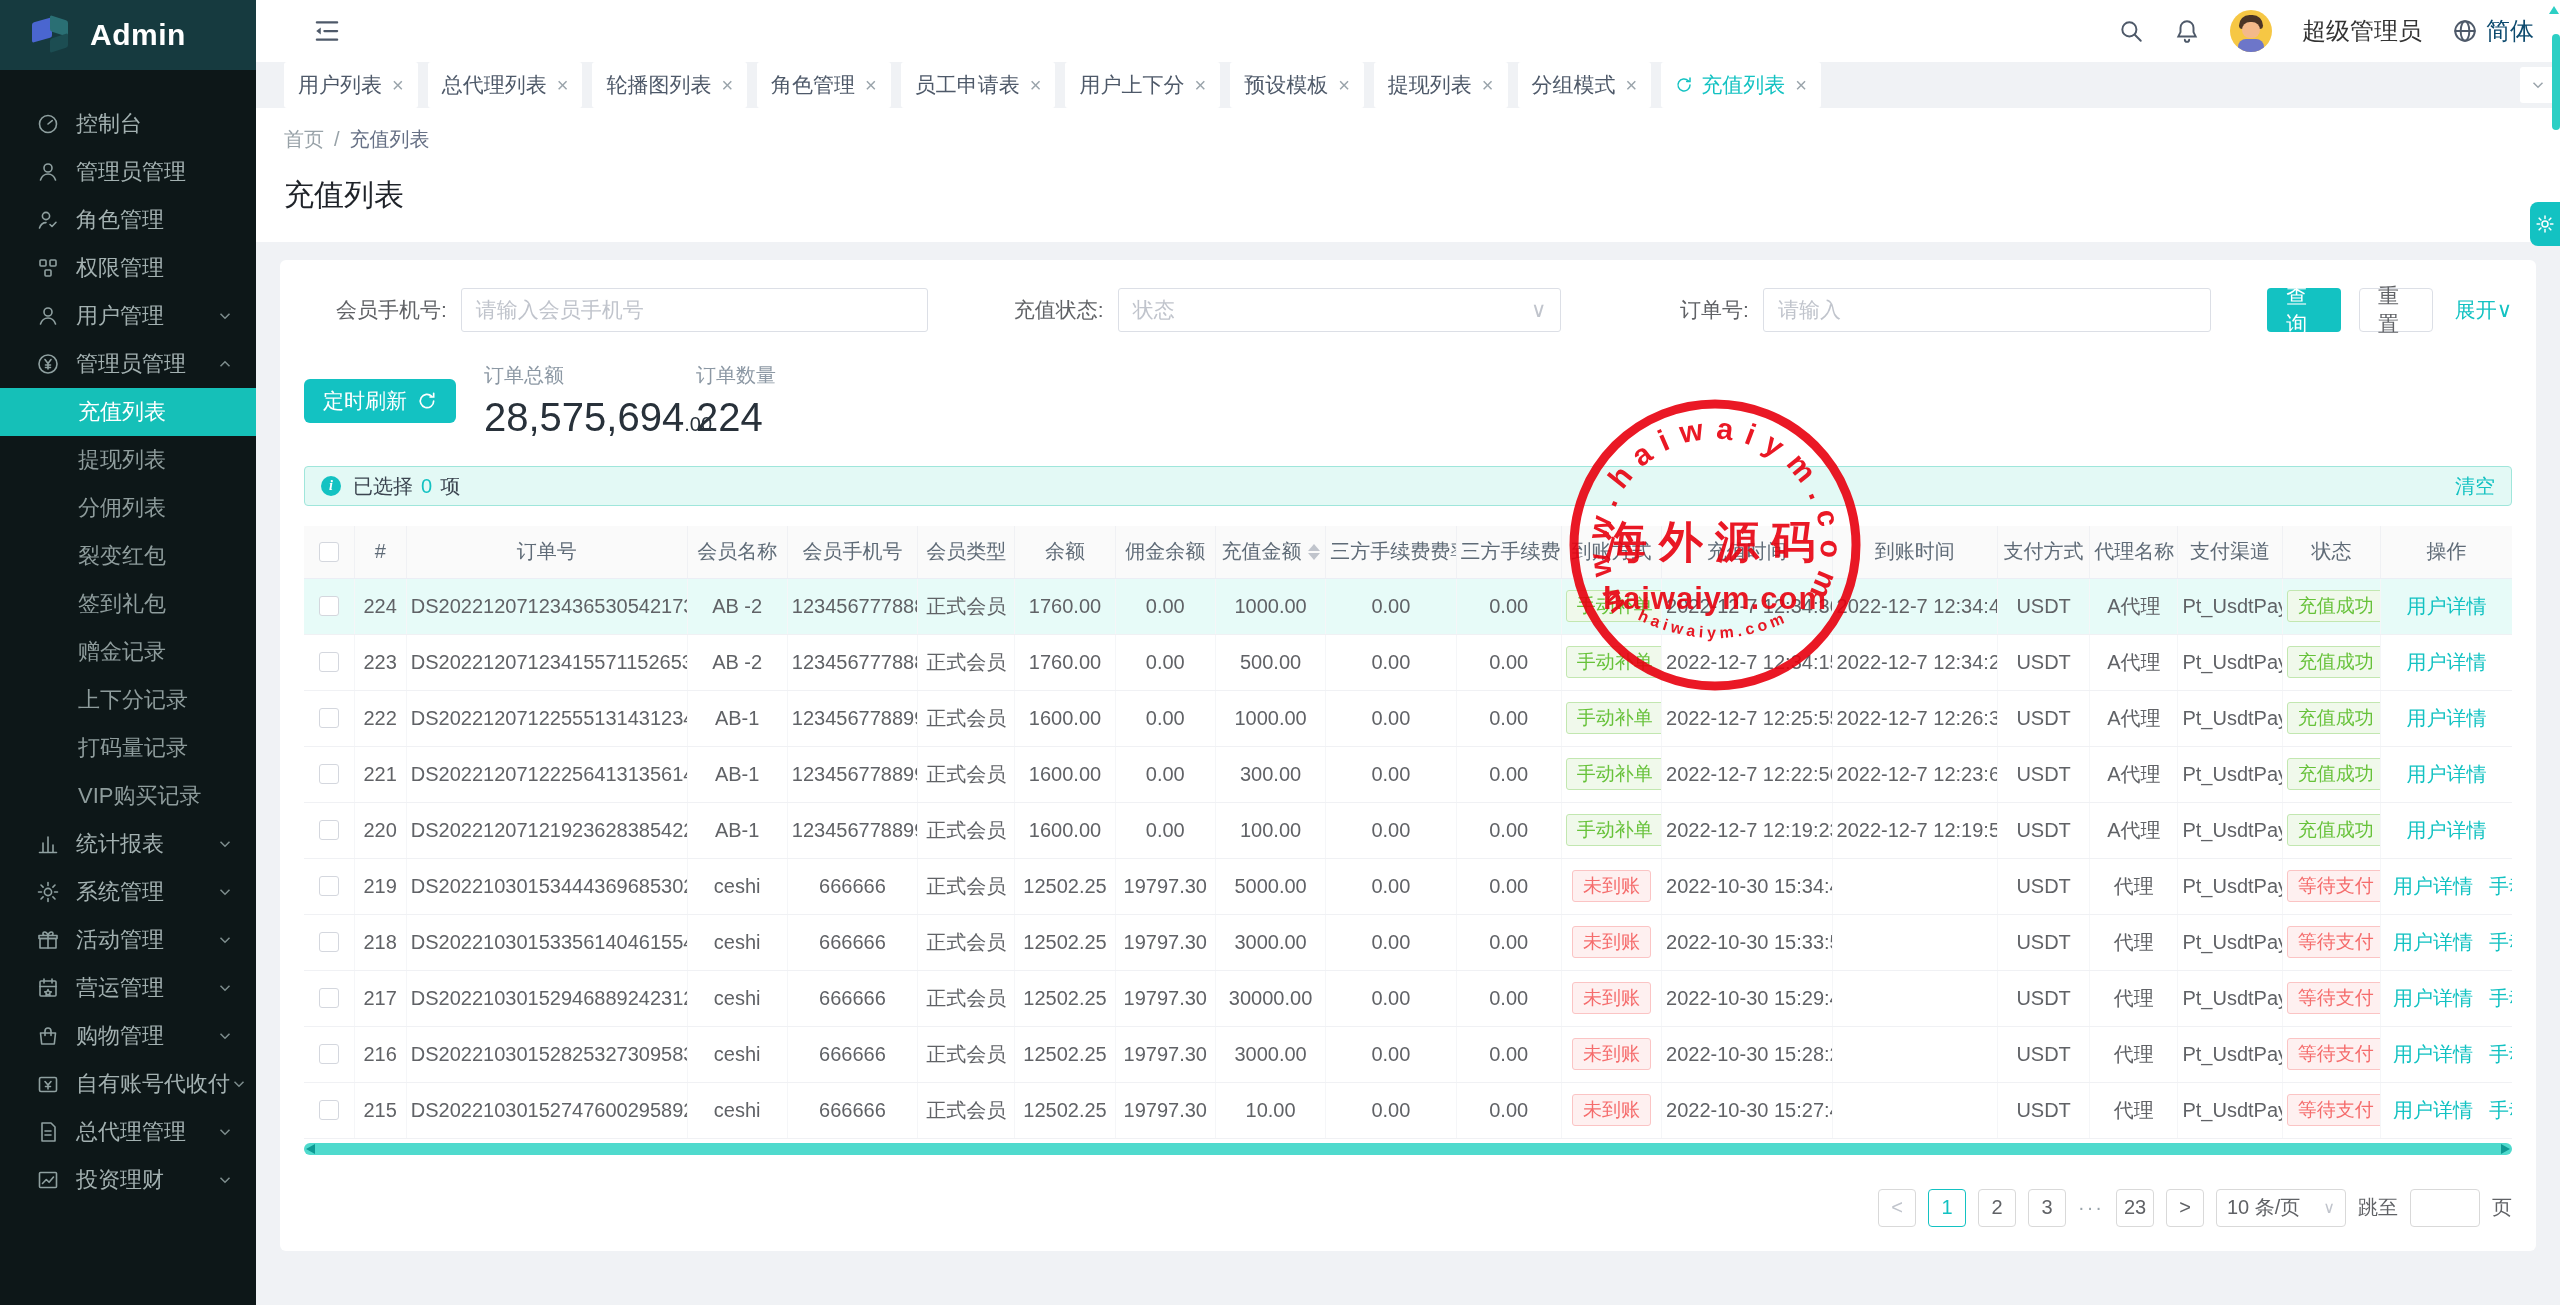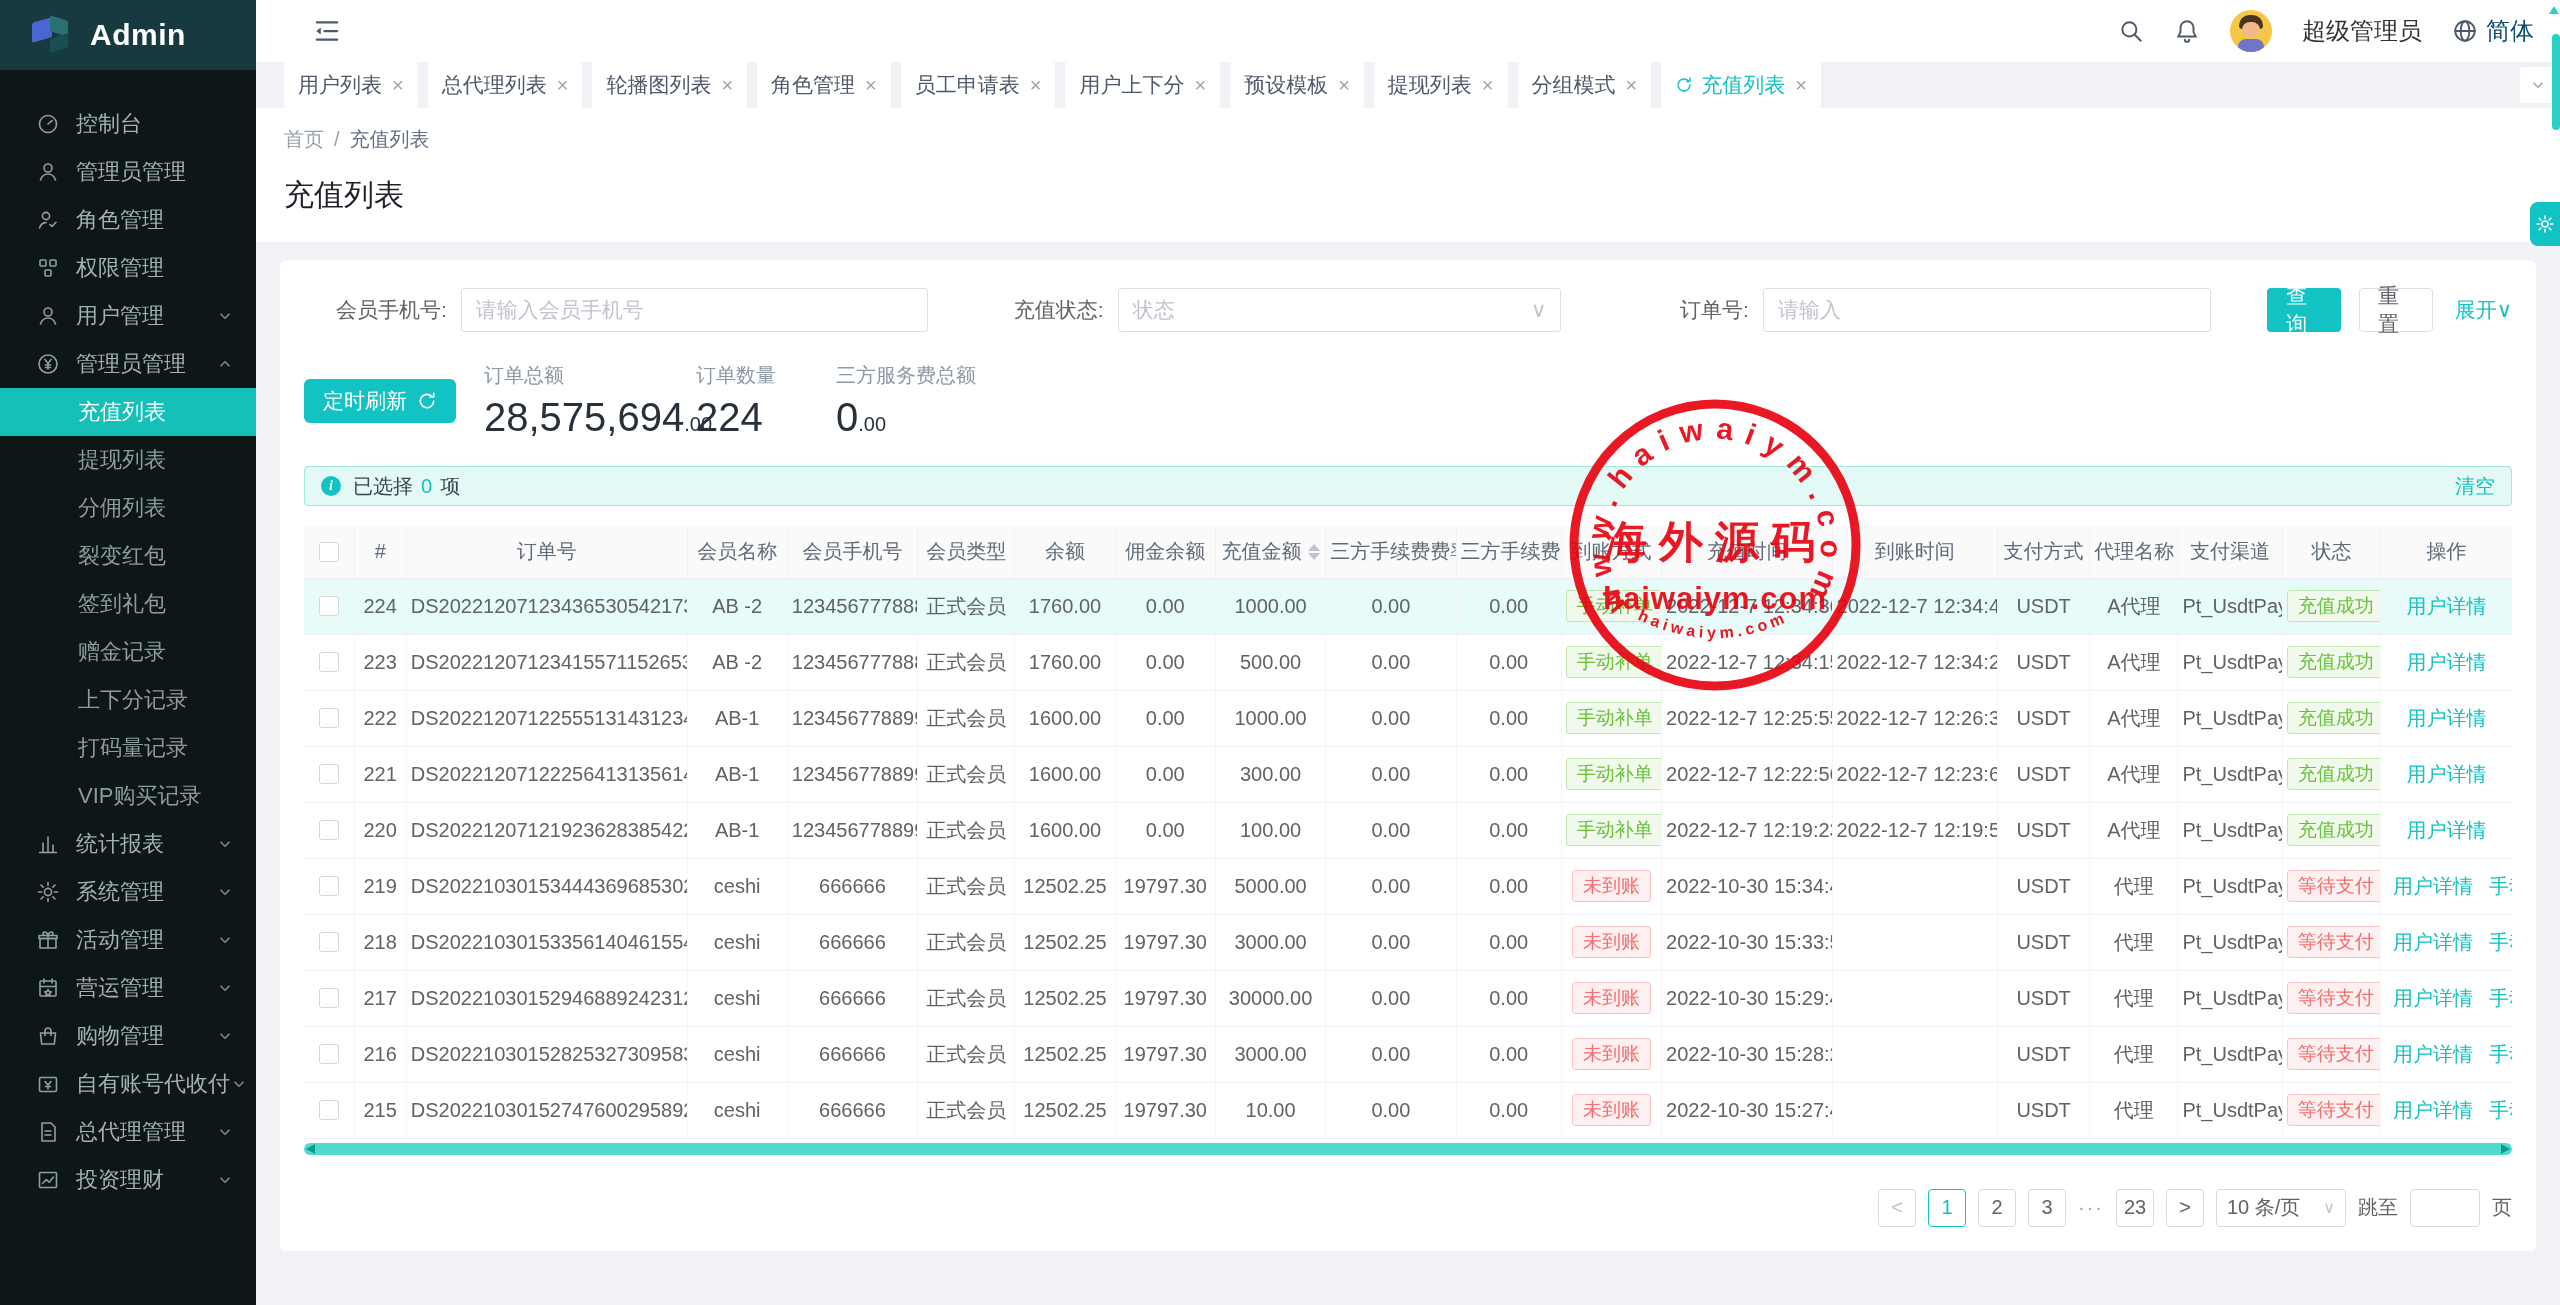--- a/index.html
+++ b/index.html
@@ -479,24 +479,20 @@
                 <path d="M20 2.8v4.4h-4.4"></path>
               </svg>
           </div>
           <div class="stat">
             <div class="sl">订单总额</div>
             <div class="sv"><span>28,575,694</span><span class="dec">.00</span></div>
           </div>
           <div class="stat s2">
             <div class="sl">订单数量</div>
             <div class="sv"><span>224</span><span class="dec"></span></div>
-          </div>
-          <div class="stat s3">
-            <div class="sl">三方服务费总额</div>
-            <div class="sv"><span>0</span><span class="dec">.00</span></div>
           </div>
         </div>
 
         <div class="selbar">
           <span class="info-ic">i</span>
           <span>已选择</span>
           <span class="cnt">0</span>
           <span>项</span>
           <span class="clear">清空</span>
         </div>

